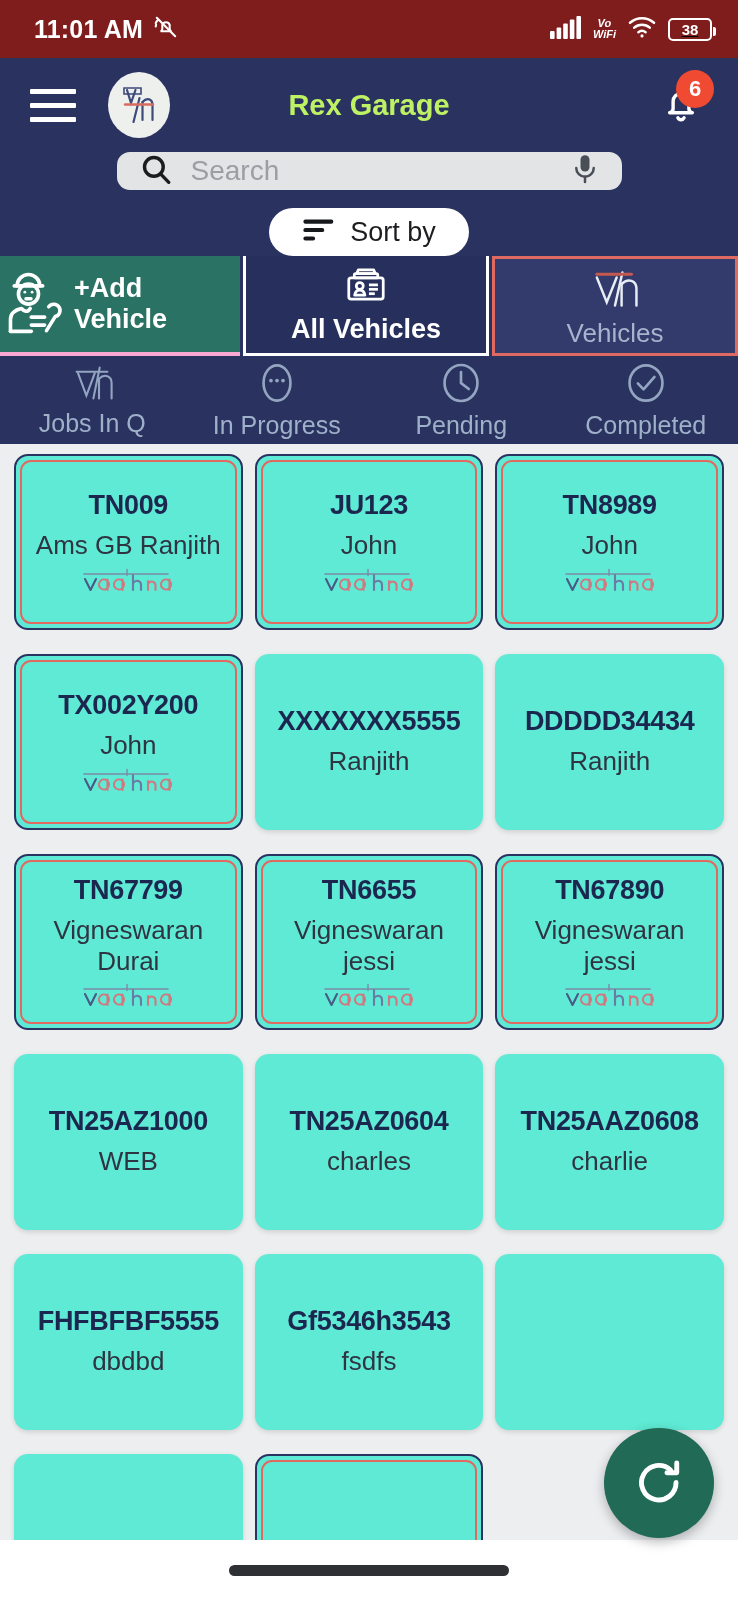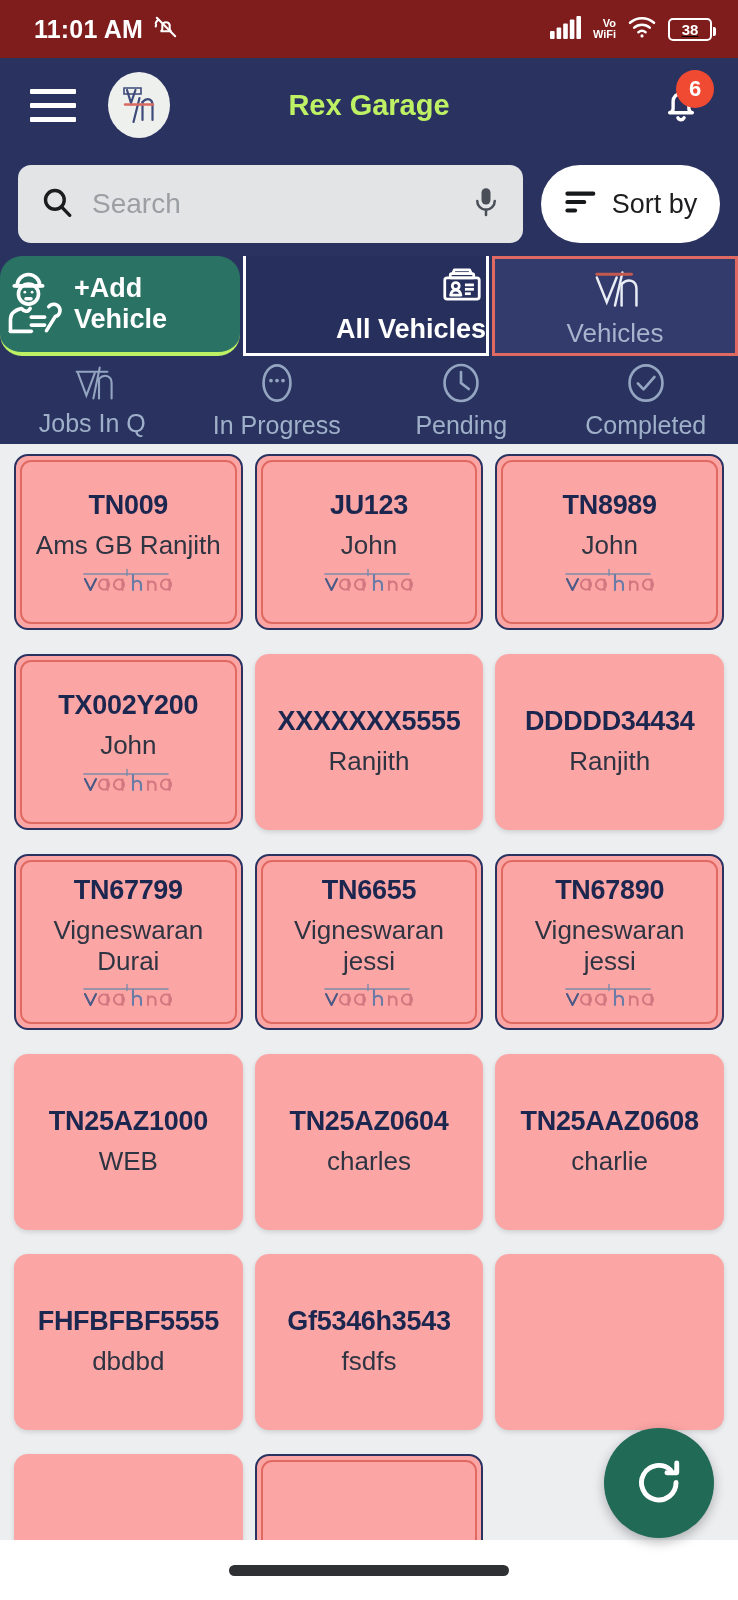--- a/index.html
+++ b/index.html
@@ -43,21 +43,22 @@
   .status-right {
     display: flex;
     align-items: center;
     gap: 11px;
   }
   .vowifi {
     color: #fff;
     font-size: 11px;
     font-weight: bold;
     line-height: 11px;
-    text-align: right;
+    text-align: center;
+    font-style: italic;
   }
   .battery {
     border: 2.4px solid #fff;
     border-radius: 5px;
     width: 44px;
     height: 23px;
     display: flex;
     align-items: center;
     justify-content: center;
     position: relative;
@@ -148,20 +149,21 @@
   }
 
   
   .search-row {
     background: #2a3260;
     height: 104px;
     display: flex;
     align-items: center;
     padding: 0 18px;
     gap: 18px;
+    flex-direction: column;
   }
   .search-box {
     flex: 1;
     height: 78px;
     background: #e2e4e6;
     border-radius: 13px;
     display: flex;
     align-items: center;
     padding: 0 22px;
     gap: 18px;
@@ -203,35 +205,33 @@
     flex: 1;
     display: flex;
     align-items: center;
     justify-content: center;
     cursor: pointer;
     position: relative;
   }
   .ptab.add {
     background: #2a7364;
     gap: 0px;
-    border-bottom: 4px solid #bef264;
-    border-radius: 22px;
+    border-bottom: 4px solid #f9a8d4;
   }
   .ptab.add .lbl {
     color: #ffffff;
     font-size: 27px;
     font-weight: bold;
   }
   .ptab.all {
     background: #27305c;
     flex-direction: column;
     gap: 2px;
     border: 3px solid #ffffff;
     border-top: none;
-    align-items: flex-end;
   }
   .ptab.all .lbl {
     color: #ffffff;
     font-size: 27px;
     font-weight: bold;
   }
   .ptab.vehicles {
     background: #323b6b;
     flex-direction: column;
     gap: 0px;
@@ -271,21 +271,21 @@
     overflow: hidden;
     position: relative;
   }
   .grid {
     display: grid;
     grid-template-columns: repeat(3, 1fr);
     gap: 24px 12px;
   }
   .card {
     height: 176px;
-    background: #fca5a5;
+    background: #5eead4;
     border-radius: 14px;
     display: flex;
     flex-direction: column;
     align-items: center;
     justify-content: center;
     box-shadow: 0 2px 5px rgba(0,0,0,0.13);
     cursor: pointer;
     padding: 6px 8px;
     position: relative;
   }

